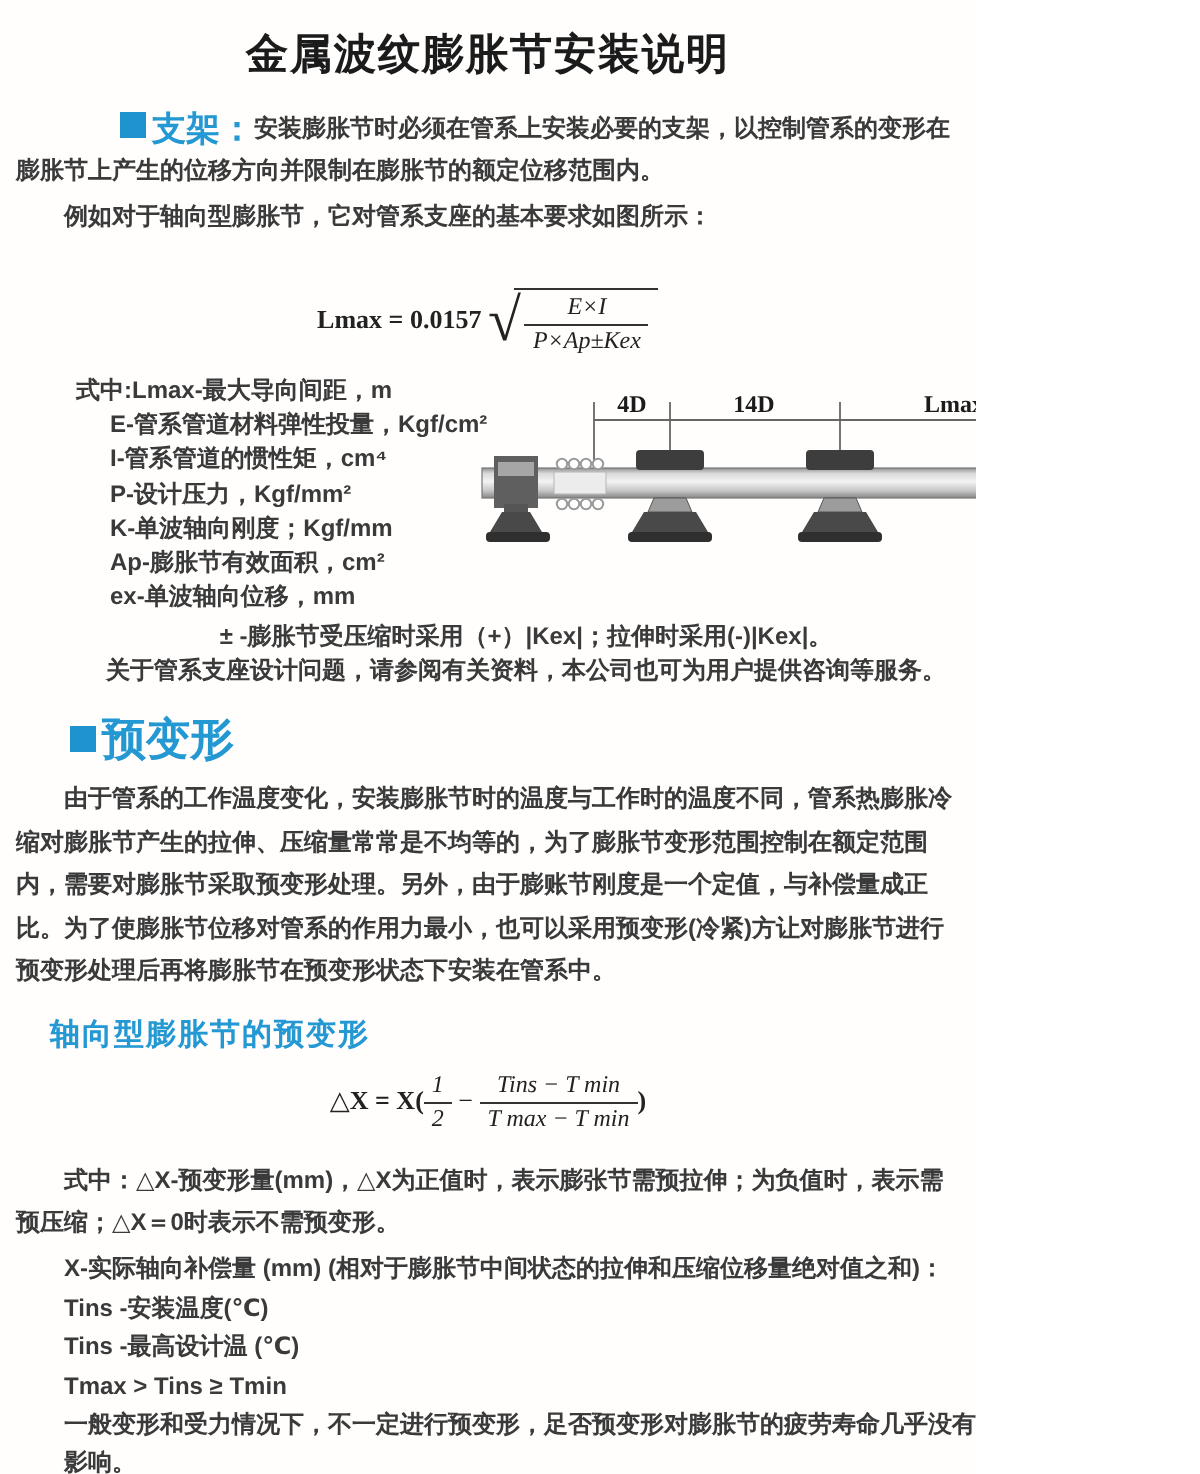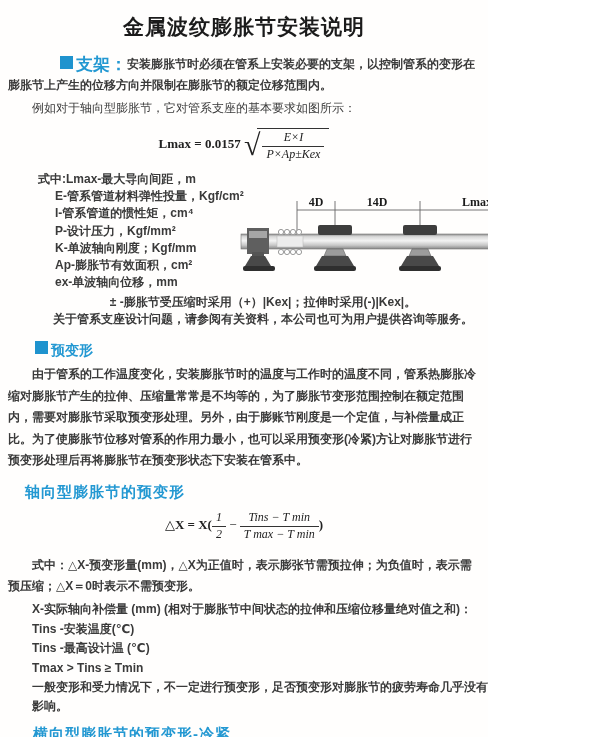--- a/index.html
+++ b/index.html
@@ -17,29 +17,29 @@
   .sq {
     display:inline-block; width:13px; height:13px; background:#1f93ce;
     vertical-align:-1px; margin-right:3px;
   }
   .p1 {
     margin:13px 8px 0 8px; font-size:12px; font-weight:600; line-height:21px;
   }
   .p1 .lead-indent { display:inline-block; width:52px; }
   .sec-label { font-size:17px; font-weight:700; vertical-align:-2px;text-align:center; }
   .p2 {
-    margin:2px 8px 0 8px; font-size:12px; font-weight:400; line-height:21px;
+    margin:2px 8px 0 8px; font-size:12px; font-weight:700; line-height:21px;
     text-indent:24px;
   }
   
   .formula {
     text-align:center; color:#222;
     font-family:"Liberation Serif","DejaVu Serif",serif; font-size:13px;
   }
-  .f-lmax { margin-top:9px; height:36px; }
+  .f-lmax { margin-top:25px; height:36px; }
   .f-bold { font-weight:700; }
   .sqrt-sym { font-size:30px; font-weight:400; vertical-align:middle; margin-right:-3px; }
   .sqrt-box {
     display:inline-block; border-top:1.2px solid #333; vertical-align:middle;
     padding:2px 5px 0 5px;
   }
   .frac { display:inline-block; vertical-align:middle; font-style:italic; font-size:12px; line-height:1.15; }
   .frac .num { display:block; border-bottom:1px solid #333; padding:0 4px 1px 4px; }
   .frac .den { display:block; padding:1px 4px 0 4px; }
   
@@ -48,21 +48,21 @@
     list-style:none; padding:0; position:relative; z-index:2;
   }
   .vars li { white-space:nowrap; }
   .vars li.ind { padding-left:17px; }
   .note { margin:3px 0 0 38px; font-size:12px; font-weight:600; line-height:17px;text-align:center; }
   .note2 { margin-top:0; }
   
   .diagram { position:absolute; left:235px; top:192px; width:360px; height:100px; z-index:1; }
   
   .sec2-head { margin:11px 0 0 35px; }
-  .sec2-head .sec-label { font-size:14px; }
+  .sec2-head .sec-label { font-size:22px; }
   .p3 {
     margin:4px 8px 0 8px; font-size:12px; font-weight:600; line-height:21.5px;
     text-indent:24px;
   }
   .subhead {
     margin:11px 0 0 25px; font-size:15px; font-weight:700; letter-spacing:1px;
   }
   .subhead2 { margin:10px 0 0 33px; }
   .f-dx { margin-top:9px; height:38px; }
   .p4 {

